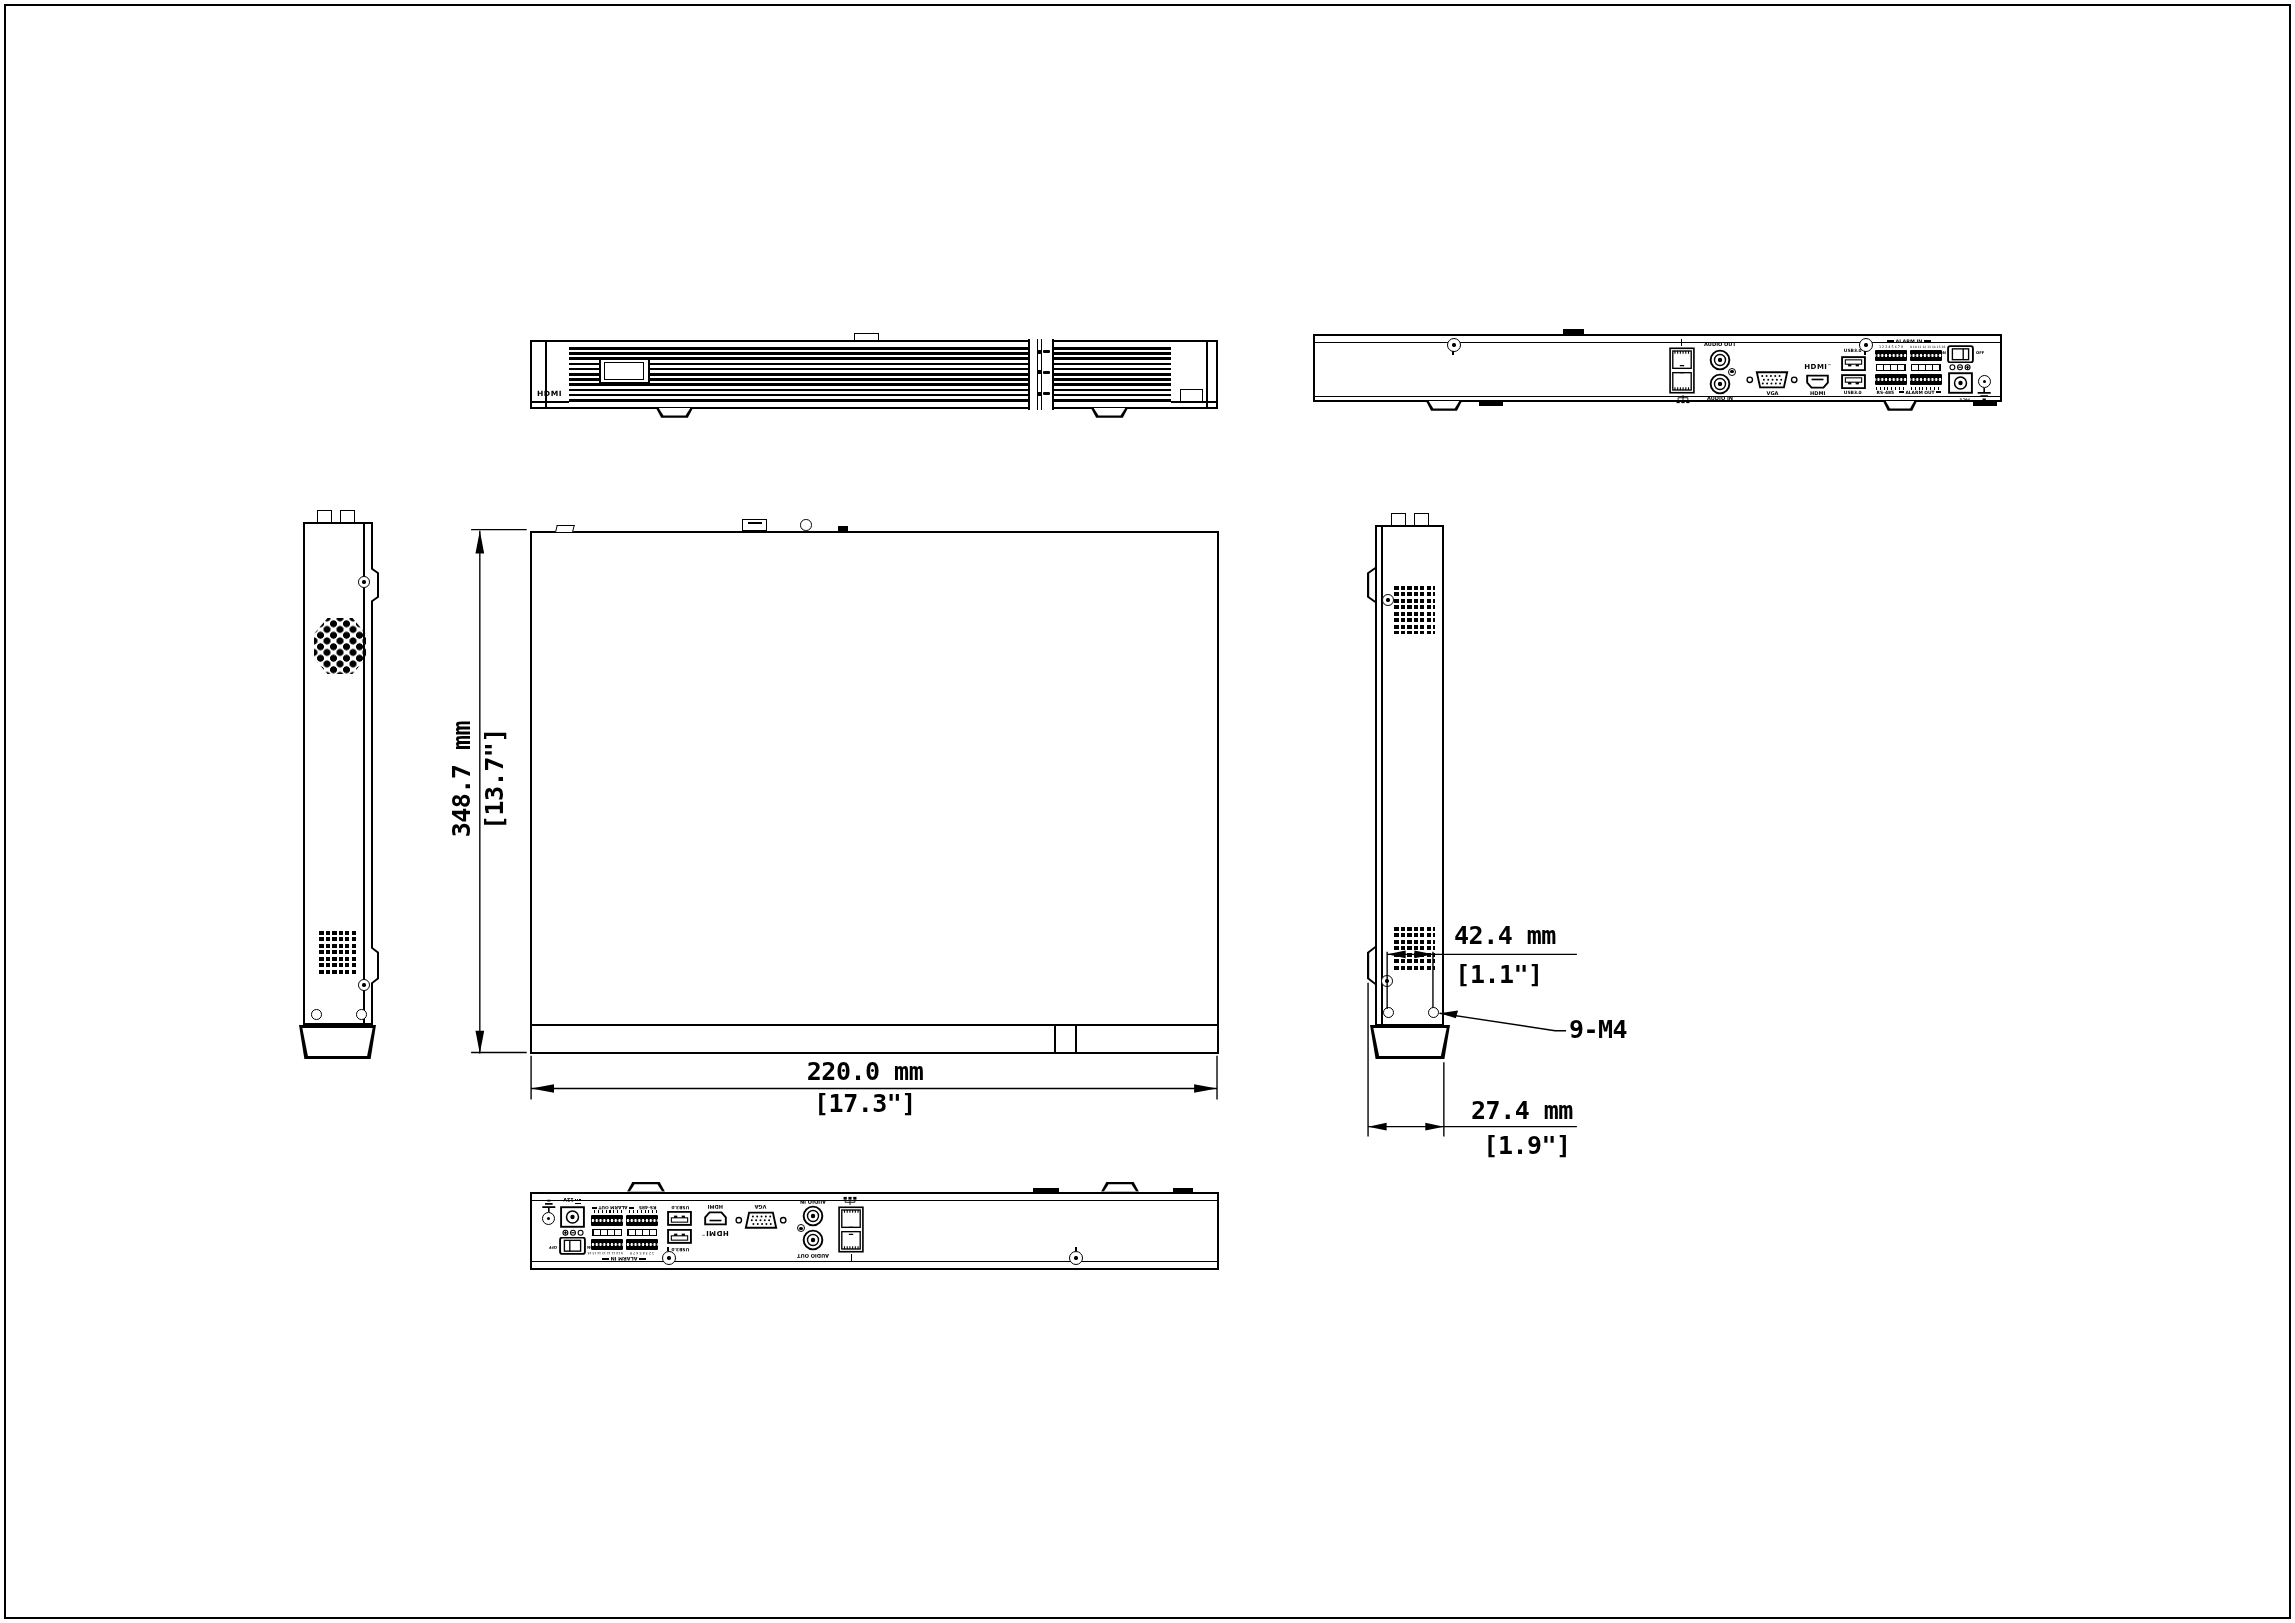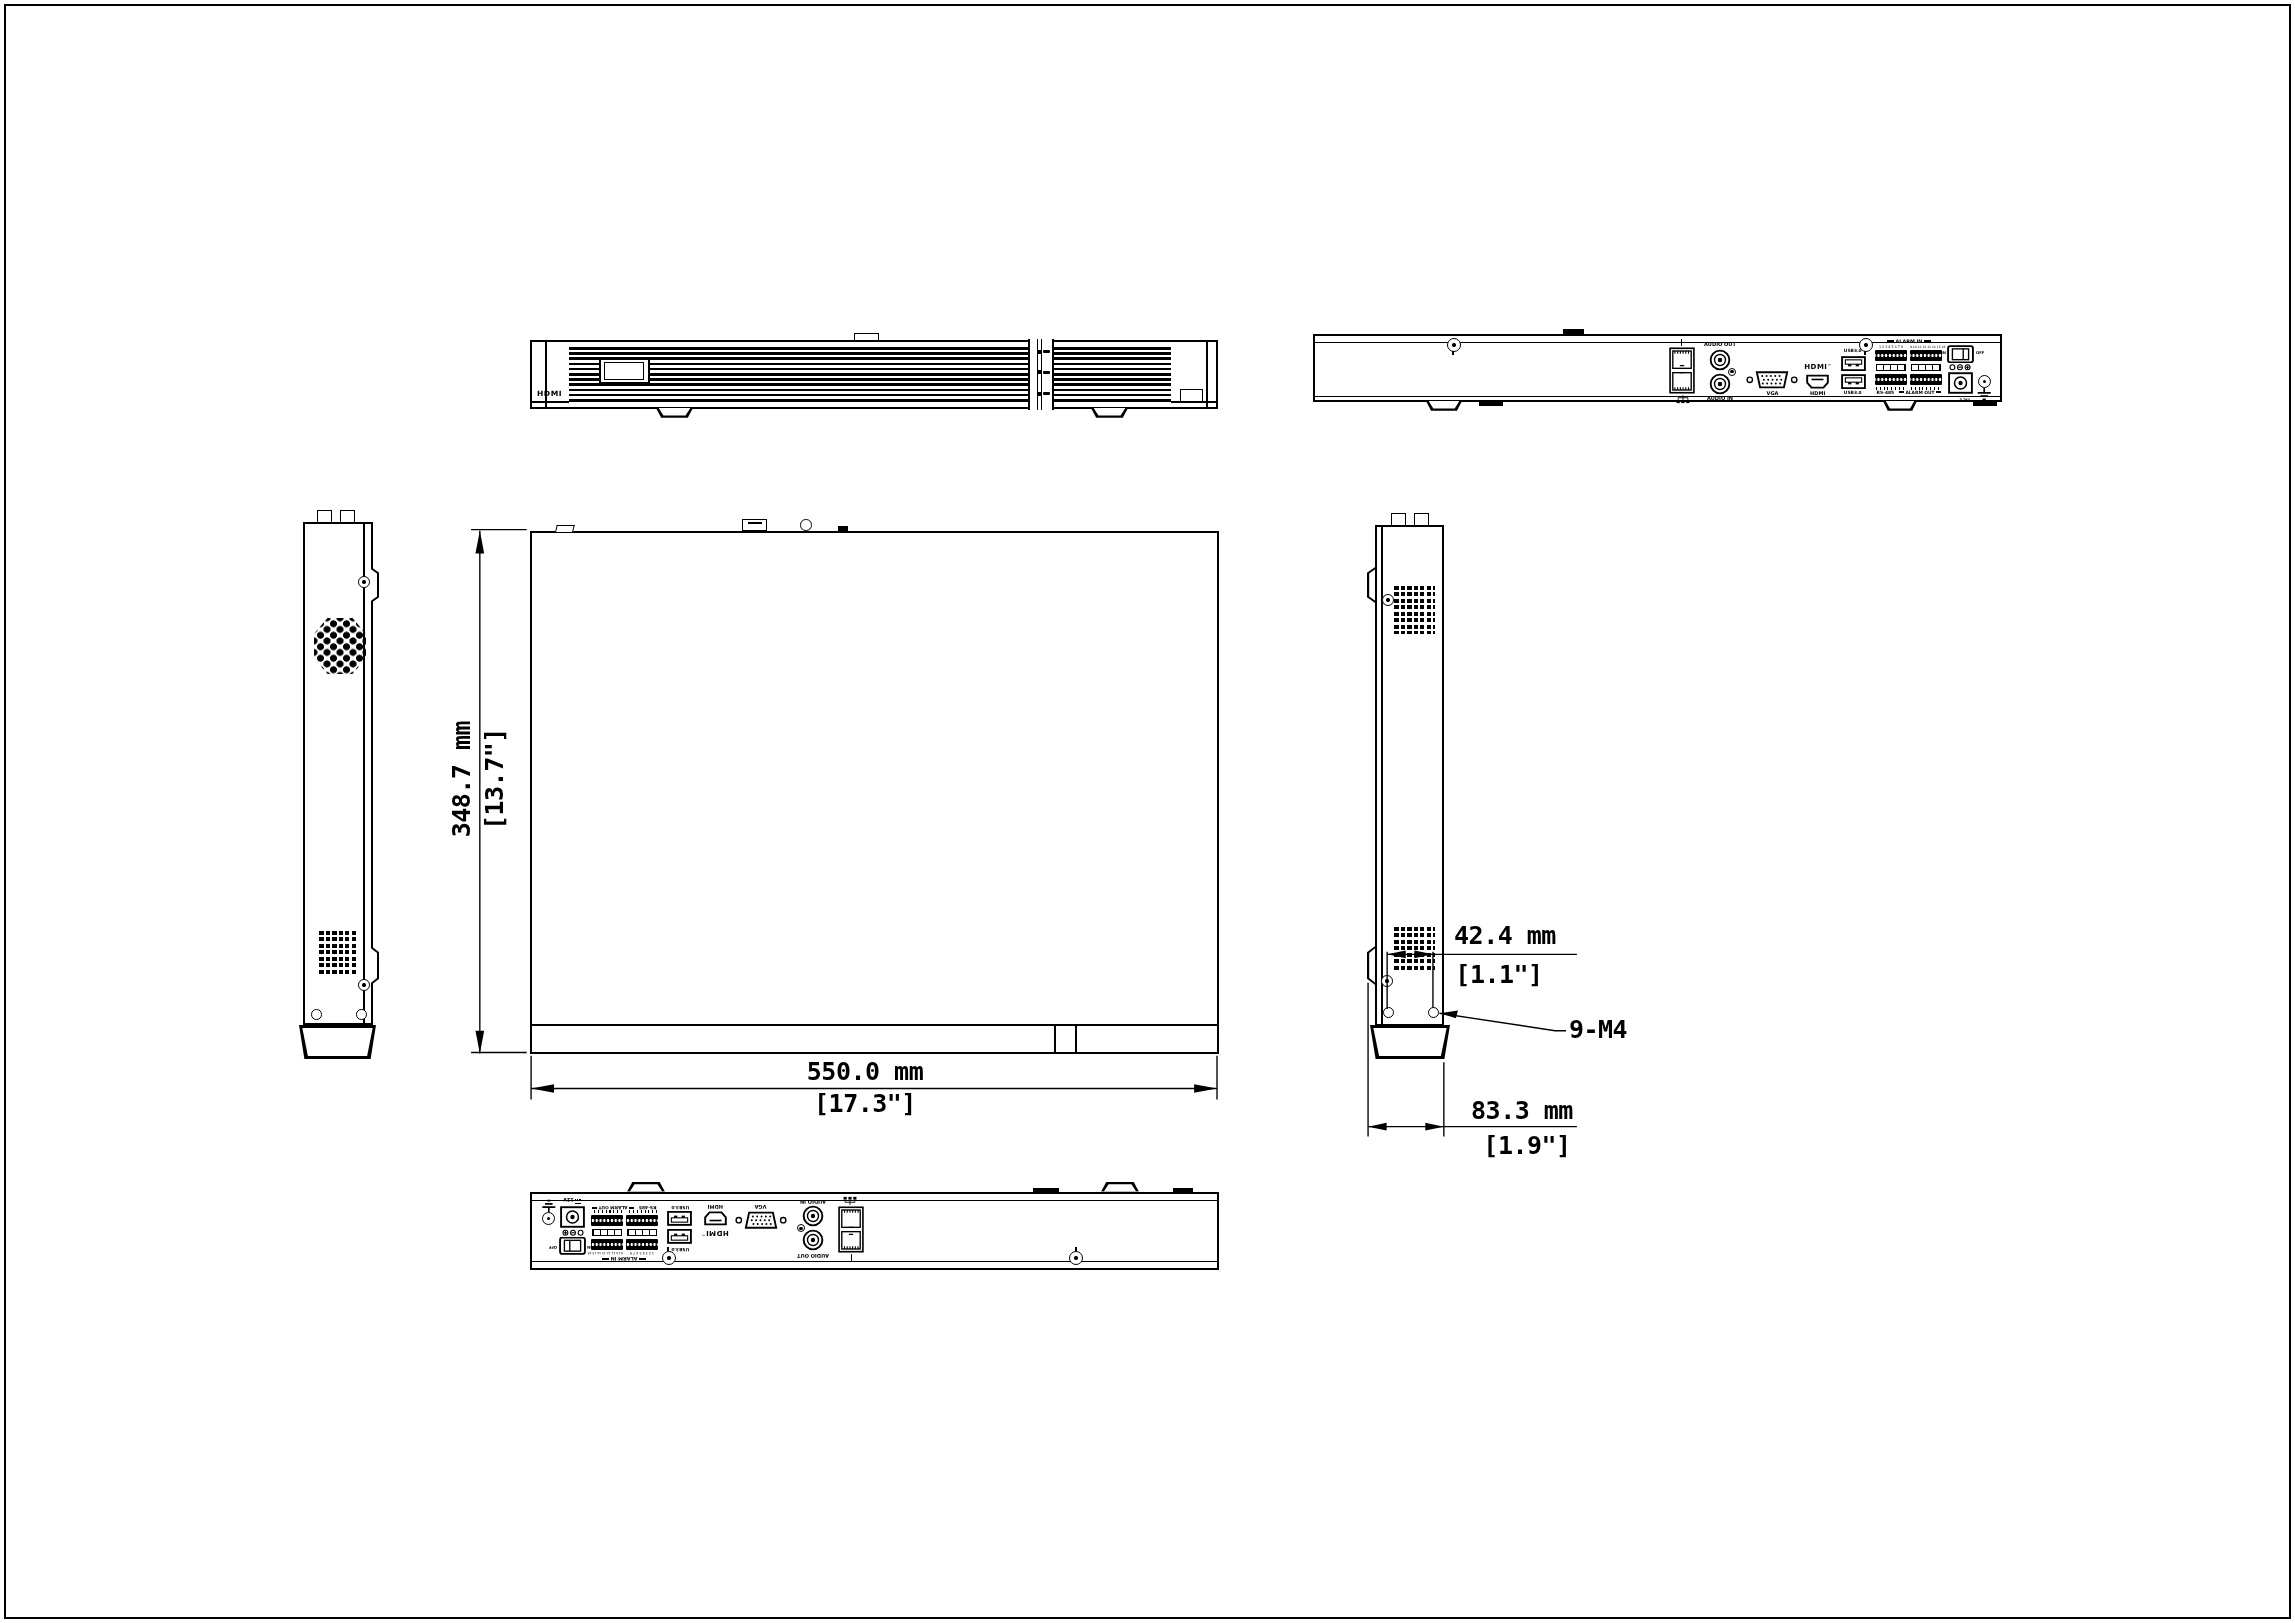--- a/index.html
+++ b/index.html
@@ -430,21 +430,21 @@
     <polygon points="2640,1858 2674,1853 2670,1867" fill="#000"></polygon>
 
     <path d="M2509 1802v282M2648 1948v136" stroke="#000" stroke-width="2.5"></path>
     <path d="M2509 2066h383" stroke="#000" stroke-width="2.5"></path>
     <polygon points="2509,2066 2543,2059 2543,2073" fill="#000"></polygon>
     <polygon points="2648,2066 2614,2059 2614,2073" fill="#000"></polygon>
   </svg>
 
   <div class="t dim dimr" style="left:380px;top:766px;width:164px">348.7 mm</div>
   <div class="t dim dimr" style="left:413px;top:766px;width:164px">[13.7"]</div>
-  <div class="t dim" style="left:783px;top:1059px;width:164px">550.0 mm</div>
+  <div class="t dim" style="left:783px;top:1059px;width:164px">220.0 mm</div>
   <div class="t dim" style="left:783px;top:1091px;width:164px">[17.3"]</div>
   <div class="t dim" style="left:1423px;top:923px;width:164px">42.4 mm</div>
   <div class="t dim" style="left:1417px;top:962px;width:164px">[1.1"]</div>
   <div class="t dim" style="left:1516px;top:1017px;width:164px">9-M4</div>
-  <div class="t dim" style="left:1440px;top:1098px;width:164px">83.3 mm</div>
+  <div class="t dim" style="left:1440px;top:1098px;width:164px">27.4 mm</div>
   <div class="t dim" style="left:1445px;top:1133px;width:164px">[1.9"]</div>
 </div>
 
 
 </body></html>

